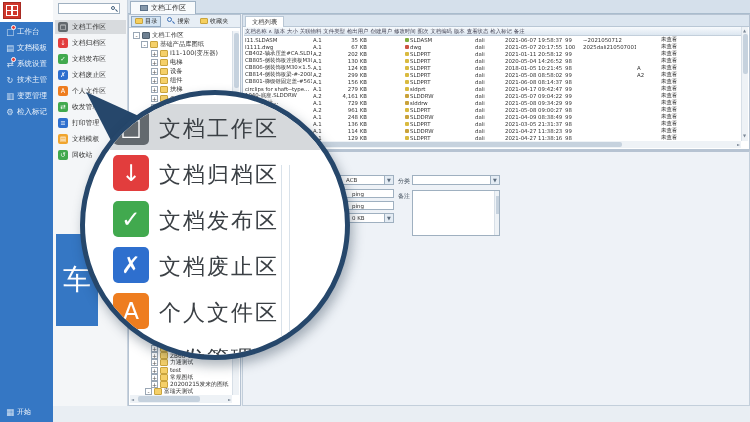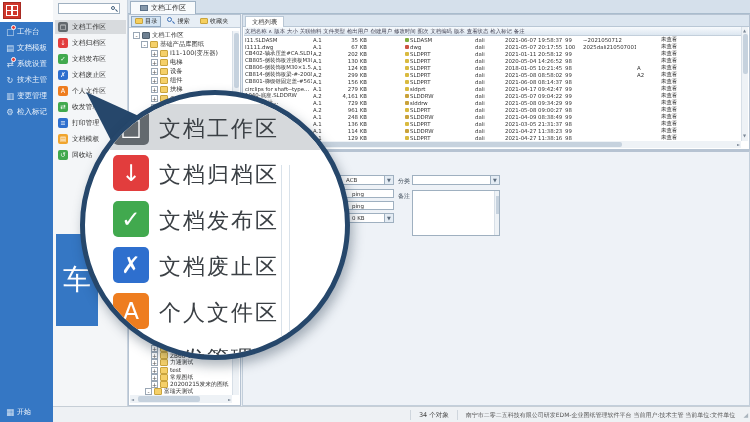--- a/index.html
+++ b/index.html
@@ -614,25 +614,20 @@
           <span class="dn-ico" style="background: rgb(240, 165, 47);">▤</span>
           <span>文档模板</span>
         </div>
         <div class="dn-item" style="top: 148px; background: transparent;">
           <span class="dn-ico" style="background: rgb(65, 169, 78);">↺</span>
           <span>回收站</span>
         </div>
       </div>
   </div>
 
-  <div id="statusbar">
-    <span class="sb-count">34 个对象</span>
-    <span class="sb-info">南宁市二零二五科技有限公司研发EDM-企业图纸管理软件平台  当前用户:技术主管  当前单位:文件单位</span>
-    <span class="sb-grip">◢</span>
-  </div>
 
   <div id="bluepatch">车</div>
   <svg id="tail" width="90" height="90">
     <polygon points="8,8 74,38 44,78" fill="#26476b"></polygon>
   </svg>
   <div id="magcircle">
     <div class="mag-vline" style="left:196px"></div>
     <div class="mag-vline" style="left:204px"></div>
     <div>
 

